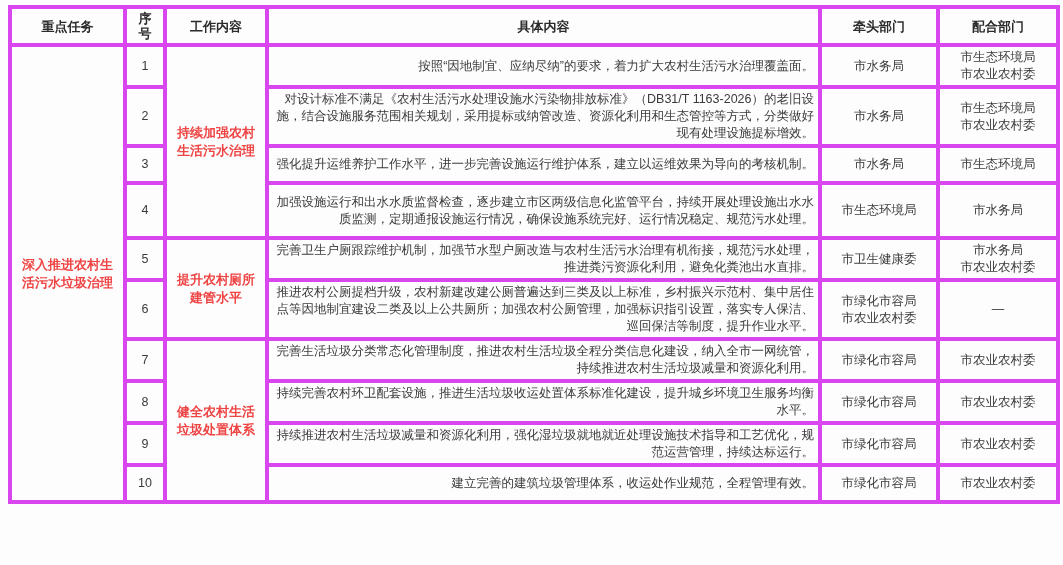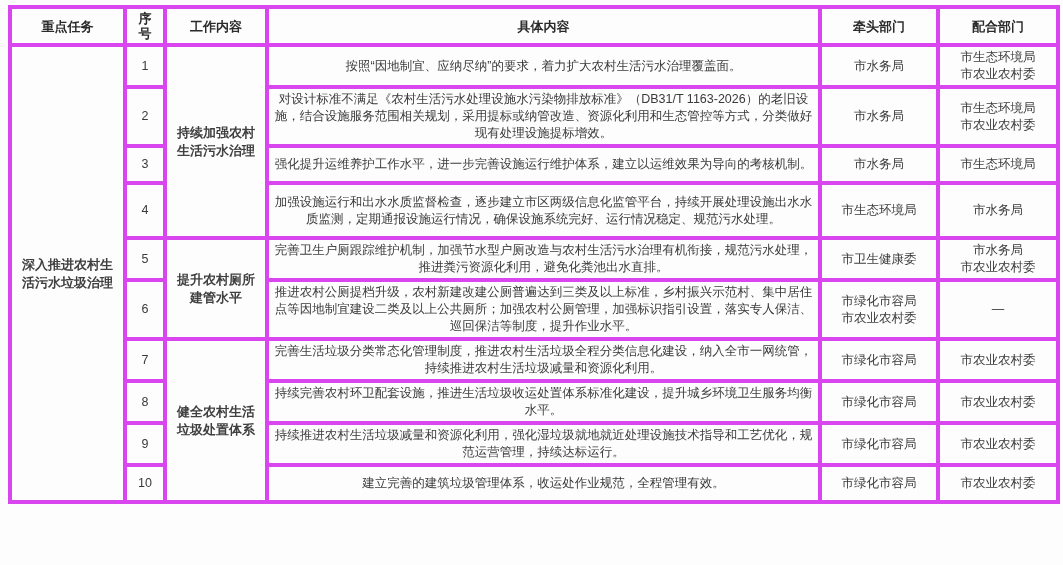--- a/index.html
+++ b/index.html
@@ -60,29 +60,29 @@
     white-space: pre-line;
     line-height: 15px;
   }
   .cell-center {
     text-align: center;
     font-size: 12.5px;
     line-height: 17px;
     white-space: pre-line;
   }
   .cell-detail {
-    text-align: center;
+    text-align: right;
     font-size: 12.5px;
     line-height: 17px;
     padding: 2px 9px;
   }
   .cell-group {
     text-align: center;
     font-weight: 700;
-    color: #404040;
+    color: #ef4444;
     font-size: 13px;
     line-height: 18px;
   }
   tr.h37 { height: 37px; }
   tr.h55 { height: 55px; }
   tr.hhead { height: 37px; }
 </style>
 </head>
 <body>
 

